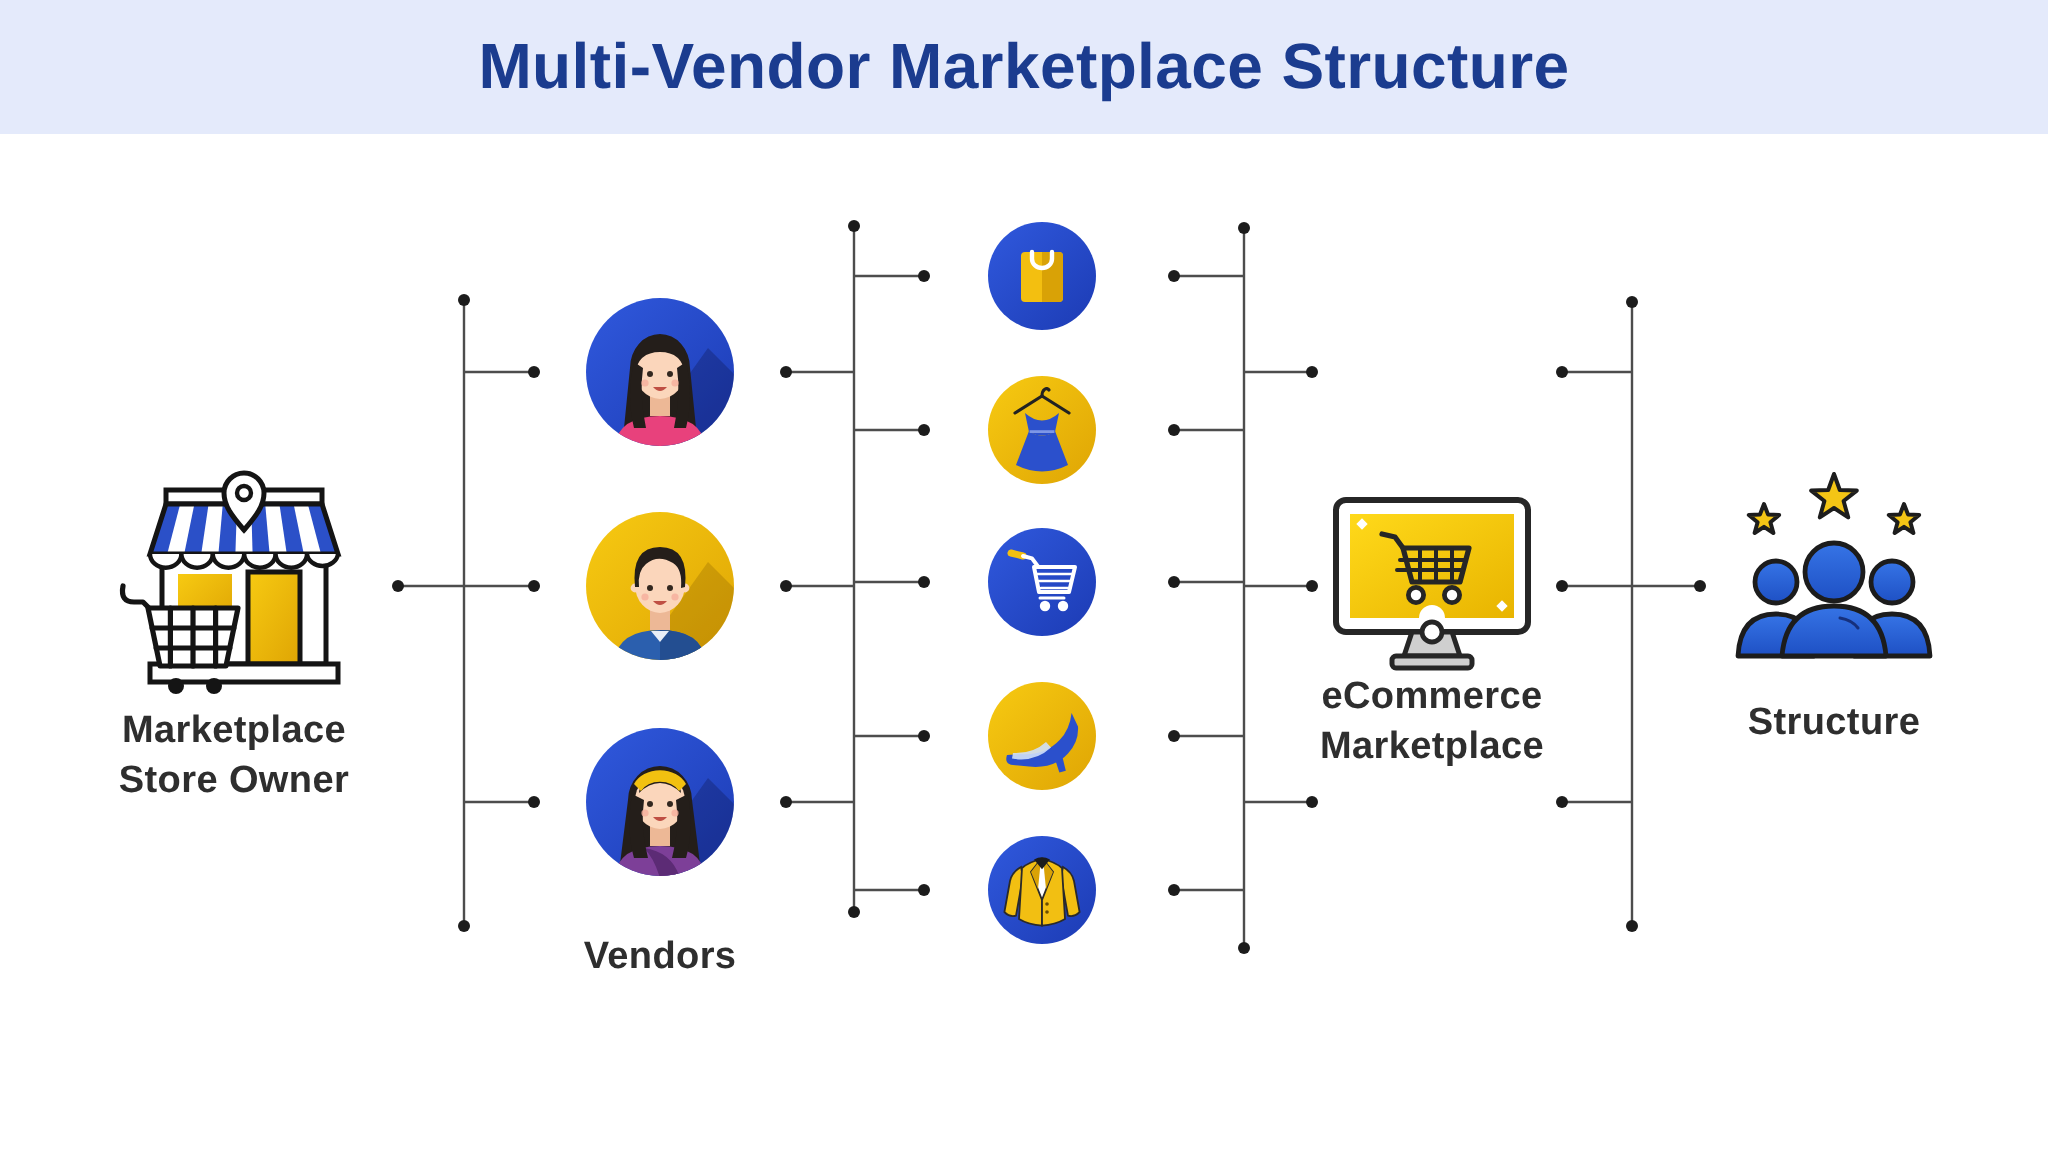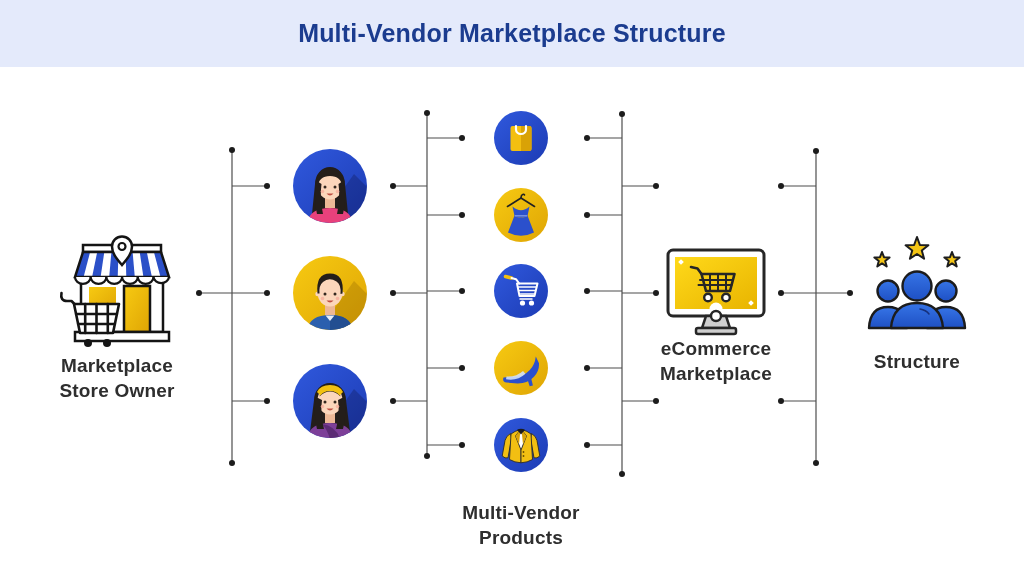--- a/index.html
+++ b/index.html
@@ -1,20 +1,20 @@
 <!DOCTYPE html>
 <html style="--header-bg: #e4eafb; --title-color: #1b3c8f; --label-color: #2e2e2e;"><head>
 <meta charset="utf-8">
 <style>
   html,body{margin:0;padding:0;background:#fff;}
   .stage{position:relative;width:1024px;height:585px;background:#fff;overflow:hidden;
          font-family:"Liberation Sans",sans-serif;}
   .header{position:absolute;left:0;top:0;width:1024px;height:67px;
           background:var(--header-bg,#e4eafb);display:flex;align-items:center;justify-content:center;}
-  .title{font-size:25px;font-weight:700;color:var(--title-color,#1b3c8f);letter-spacing:.2px;}
+  .title{font-size:32px;font-weight:700;color:var(--title-color,#1b3c8f);letter-spacing:.2px;}
   .connectors{position:absolute;left:0;top:0;z-index:1;}
   .icon{position:absolute;z-index:2;display:block;}
   .node-label{position:absolute;z-index:2;font-weight:700;font-size:19px;line-height:25px;
               color:var(--label-color,#2e2e2e);text-align:center;white-space:pre-line;letter-spacing:.2px;}
   .store-icon{left:55px;top:231px;width:125px;height:125px;}
   .store-label{left:27px;top:353px;width:180px;}
   .avatar{left:292px;width:76px;height:76px;}
   .v1{top:148px;} .v2{top:255px;} .v3{top:363px;}
   .vendors-label{left:255px;top:466px;width:150px;}
   .product{left:493px;width:56px;height:56px;}
@@ -212,20 +212,21 @@
       <path d="M52,34 q3,18 -1,32 l-7,0 q4,-15 2,-29 z" fill="#241e1a"></path>
       <path d="M27.5,33.5 a10.5,8 0 0 1 21,0 q-5,-5 -10.5,-5 q-5.5,0 -10.5,5 z" fill="#241e1a"></path>
       <path d="M25,29 a14,11 0 0 1 26,0 l-3.5,3.5 a10.5,8 0 0 0 -19,0 z" fill="#f2c110"></path>
       <circle cx="33" cy="39" r="1.5" fill="#33281f"></circle>
       <circle cx="43" cy="39" r="1.5" fill="#33281f"></circle>
       <circle cx="30.5" cy="43.5" r="1.8" fill="#f6b09e" opacity="0.85"></circle>
       <circle cx="45.5" cy="43.5" r="1.8" fill="#f6b09e" opacity="0.85"></circle>
       <path d="M34.5,45.5 q3.5,4 7,0 z" fill="#bf4f43"></path>
     </g>
   </svg>
+  <div class="node-label vendors-label">Vendors</div>
 
   <svg class="icon product p1" viewBox="0 0 56 56">
     <circle cx="28" cy="28" r="27" fill="url(#gBlue)"></circle>
     <rect x="17.5" y="16" width="21" height="25" rx="2" fill="#f3bf10"></rect>
     <path d="M28,16 h8.5 a2,2 0 0 1 2,2 v21 a2,2 0 0 1 -2,2 h-8.5 z" fill="#d9a206"></path>
     <path d="M23,16 v3.5 a5,4.5 0 0 0 10,0 v-3.5" fill="none" stroke="#fff" stroke-width="2.2" stroke-linecap="round"></path>
   </svg>
   <svg class="icon product p2" viewBox="0 0 56 56">
     <circle cx="28" cy="28" r="27" fill="url(#gGold)"></circle>
     <g fill="none" stroke="#222" stroke-width="1.6" stroke-linecap="round">
@@ -262,22 +263,20 @@
     <path d="M17.5,16.5 q-4.5,2.5 -5.5,7 l-2.8,15.5 q2.8,2.8 5.8,1.8 l3.5,-19.5 z" fill="#f2bf12" stroke="#2a2a2a" stroke-width="0.9"></path>
     <path d="M38.5,16.5 q4.5,2.5 5.5,7 l2.8,15.5 q-2.8,2.8 -5.8,1.8 l-3.5,-19.5 z" fill="#f2bf12" stroke="#2a2a2a" stroke-width="0.9"></path>
     <path d="M27.5,12.5 L22.5,19 L28,33 L28,45.8 q-6.5,-0.3 -11.5,-3.3 l1.5,-25.5 q3.5,-3 9.5,-4.5 z" fill="#f2bf12" stroke="#2a2a2a" stroke-width="0.9"></path>
     <path d="M28.5,12.5 L33.5,19 L28,33 L28,45.8 q6.5,-0.3 11.5,-3.3 l-1.5,-25.5 q-3.5,-3 -9.5,-4.5 z" fill="#f2bf12" stroke="#2a2a2a" stroke-width="0.9"></path>
     <polygon points="27.5,12.5 22.5,19 26,27.5" fill="#d9a206"></polygon>
     <polygon points="28.5,12.5 33.5,19 30,27.5" fill="#d9a206"></polygon>
     <path d="M24,12.8 q4,-2.3 8,0 l-4,4.8 z" fill="#1c1c1c"></path>
     <circle cx="30.5" cy="35" r="0.9" fill="#6b4e00"></circle>
     <circle cx="30.5" cy="39" r="0.9" fill="#6b4e00"></circle>
   </svg>
-  <div class="node-label products-label">Multi-Vendor
-Products</div>
 
   <svg class="icon monitor-icon" viewBox="0 0 112 97">
     <rect x="8" y="4" width="96" height="66" rx="5" fill="#fff" stroke="#262626" stroke-width="3"></rect>
     <rect x="15" y="11" width="82" height="52" fill="url(#gScreen)"></rect>
     <rect x="19" y="14" width="4" height="4" fill="#fff" transform="rotate(45 21 16)"></rect>
     <rect x="89" y="55" width="4" height="4" fill="#fff" transform="rotate(45 91 57)"></rect>
     <g fill="none" stroke="#262626" stroke-width="2.6" stroke-linecap="round" stroke-linejoin="round">
       <path d="M31,21 l6.5,1.5 4,5.5"></path>
       <path d="M41.5,28 h33 l-4.5,17 h-24 z"></path>
       <path d="M50,29 v15 M58,29 v15 M66,29 v15" stroke-width="2"></path>

